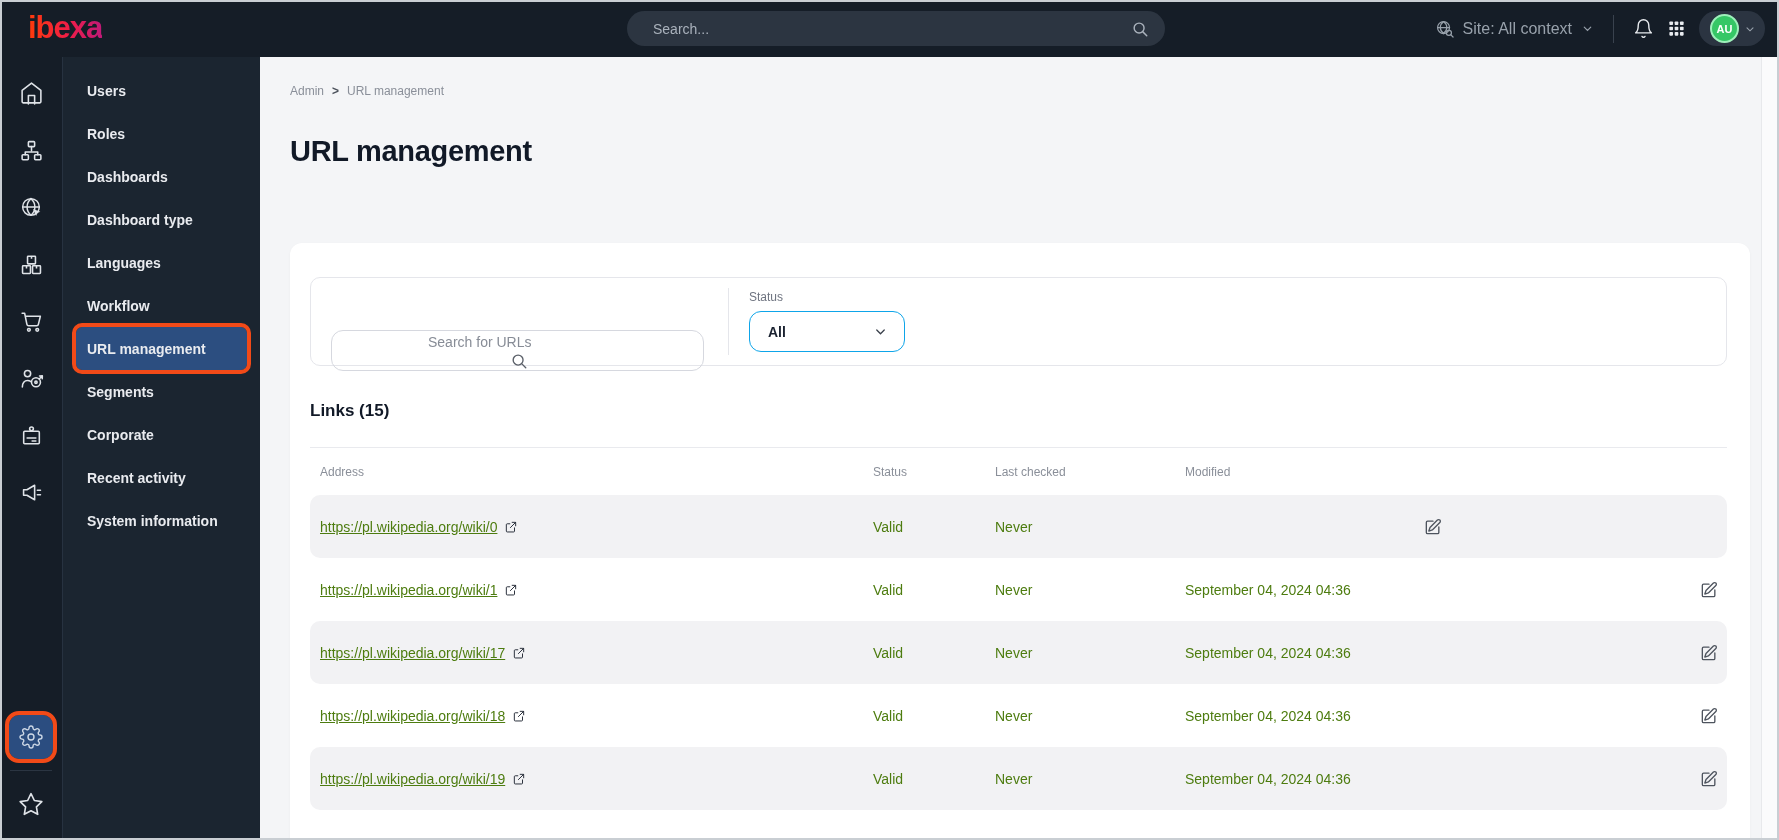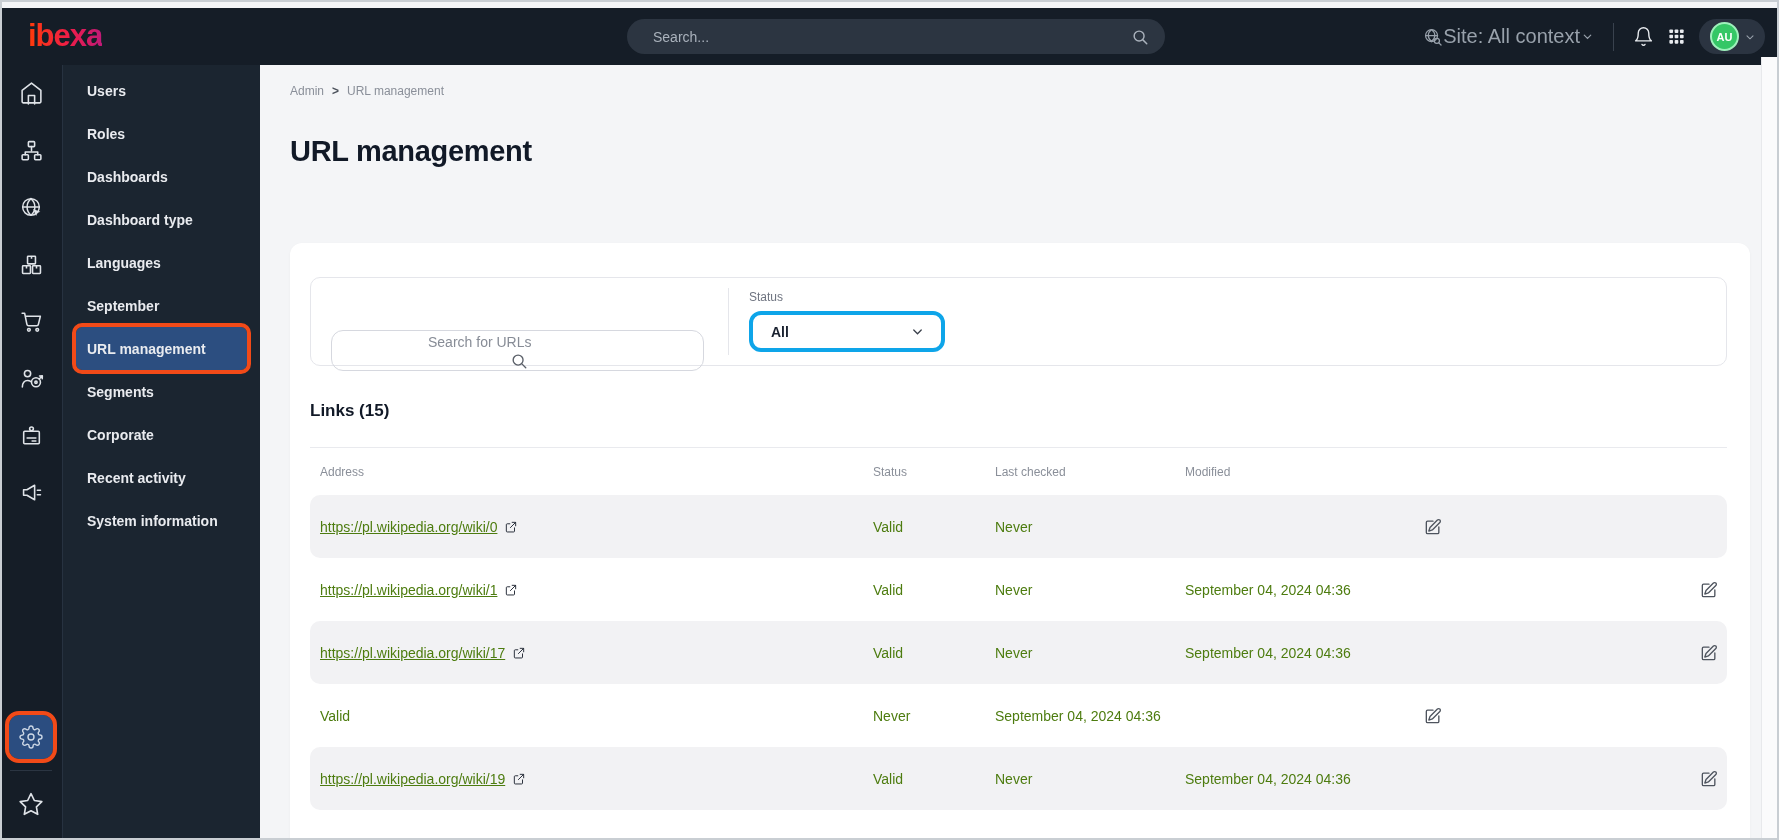--- a/index.html
+++ b/index.html
@@ -1,31 +1,31 @@
 <!DOCTYPE html>
 <html><head>
 <meta charset="utf-8">
 <style>
   * { margin:0; padding:0; box-sizing:border-box; }
   html,body { width:1779px; height:840px; overflow:hidden; font-family:"Liberation Sans", sans-serif; background:#fff; }
   .stage { position:relative; width:1779px; height:840px; background:#f4f5f7; }
   .frame-border { position:absolute; inset:0; border:2px solid #c9ced3; z-index:60; pointer-events:none; }
 
   
-  .topbar { position:absolute; left:0; top:8px; right:0; height:57px; background:#151d27; z-index:20; }
+  .topbar { position:absolute; left:0; top:0; right:0; height:57px; background:#151d27; z-index:20; }
   .logo { position:absolute; left:28px; top:10px; font-size:31px; font-weight:800; letter-spacing:-1px;
           background:linear-gradient(90deg,#ff3b0a 0%,#ef1d48 55%,#c01a78 100%);
           -webkit-background-clip:text; background-clip:text; color:transparent; cursor:pointer; }
   .top-search { position:absolute; left:627px; top:11px; width:538px; height:35px; background:#2c3541;
                 border-radius:18px; display:flex; align-items:center; padding:0 16px 0 26px; }
   .top-search input { flex:1; background:transparent; border:none; outline:none; color:#f97316; font-size:14px; font-family:inherit; }
   .top-search input::placeholder { color:#aab2bc; }
   .top-search .icon { color:#aab2bc; }
   .top-right { position:absolute; right:14px; top:0; height:57px; display:flex; align-items:center; gap:13px; color:#98a1ab; }
-  .site-ctx { display:flex; align-items:center; gap:1px; font-size:20px; cursor:pointer; }
+  .site-ctx { display:flex; align-items:center; gap:9px; font-size:16px; cursor:pointer; }
   .v-divider { width:1px; height:28px; background:#39424e; margin:0 6px; }
   .icon-btn { display:flex; align-items:center; justify-content:center; cursor:pointer; color:#e8ebef; }
   .user-pill { display:flex; align-items:center; gap:5px; background:#2b3441; border-radius:18px; padding:3px 9px 3px 3px; cursor:pointer; }
   .avatar { width:29px; height:29px; border-radius:50%; background:#35c766; border:2px solid #9ef0bb; color:#ffffff;
             font-size:11px; font-weight:700; display:flex; align-items:center; justify-content:center;margin-left:8px; }
 
   
   .rail { position:absolute; left:0; top:57px; bottom:0; width:62px; background:#151d27; z-index:15; }
   .rail-icons { display:flex; flex-direction:column; align-items:center; padding-top:8px; }
   .rail-btn { width:62px; height:57px; display:flex; align-items:center; justify-content:center; color:#dfe3e8; cursor:pointer; }
@@ -58,21 +58,21 @@
 
   .filter-bar { position:absolute; left:20px; right:23px; top:34px; height:89px; border:1px solid #e5e6eb; border-radius:10px; background:#fff; }
   .search-field { position:absolute; left:20px; top:52px; width:373px; height:41px; border:1px solid #d6d8df; border-radius:12px;
                   display:flex; align-items:center; padding:0 14px 0 16px;flex-direction:column; }
   .search-field input { flex:1; border:none; outline:none; font-size:14px; color:#1a2230; font-family:inherit; }
   .search-field input::placeholder { color:#878c96; }
   .search-field .icon { color:#5a5f68; }
   .filter-divider { position:absolute; left:417px; top:10px; bottom:10px; width:1px; background:#e5e6eb; }
   .status-group { position:absolute; left:438px; top:12px; }
   .status-label { font-size:12px; color:#6f7480; }
-  .status-select { margin-top:7px; width:196px; height:41px; border:4px solid #0ea5e9; border-radius:12px; background:#fff;
+  .status-select { margin-top:7px; width:156px; height:41px; border:1px solid #0ea5e9; border-radius:12px; background:#fff;
                    display:flex; align-items:center; justify-content:space-between; padding:0 16px 0 18px; cursor:pointer; }
   .status-select .val { font-size:14px; font-weight:600; color:#1a2230; }
   .status-select .icon { color:#3a404b; }
 
   .links-heading { position:absolute; left:20px; top:158px; font-size:17px; font-weight:700; color:#111927; }
   .table-top-divider { position:absolute; left:20px; right:23px; top:204px; height:1px; background:#e9eaee; }
 
   .grid-cols { display:grid; grid-template-columns:553px 122px 190px 505px 47px; align-items:center; }
   .table-header { position:absolute; left:20px; right:23px; top:213px; height:32px; font-size:12px; color:#8a8f99; }
   .table-header > div { padding-left:10px; }
@@ -251,21 +251,21 @@
 
       <div class="menu-item">
         <span>Dashboard type</span>
       </div>
 
       <div class="menu-item">
         <span>Languages</span>
       </div>
 
       <div class="menu-item">
-        <span>September</span>
+        <span>Workflow</span>
       </div>
 
       <div class="menu-item active">
         <span>URL management</span>
       </div>
 
       <div class="menu-item">
         <span>Segments</span>
       </div>
 
@@ -397,20 +397,30 @@
               <span class="edit-btn">
                 <svg width="20" height="20" viewBox="0 0 24 24" fill="none" stroke="currentColor" stroke-width="1.6" stroke-linecap="round" stroke-linejoin="round">
                   <path d="M12 5H5.5A1.5 1.5 0 0 0 4 6.5v12A1.5 1.5 0 0 0 5.5 20h12a1.5 1.5 0 0 0 1.5-1.5V12"></path>
                   <path d="M17.3 3.7a2 2 0 0 1 2.9 2.9L11.2 15.5 7 16.9l1.4-4.2z"></path>
                 </svg>
               </span>
             </div>
           </div>
 
           <div class="link-row grid-cols">
+            <div class="addr">
+              <span class="url">https://pl.wikipedia.org/wiki/18</span>
+              <span class="icon">
+                <svg width="14" height="14" viewBox="0 0 24 24" fill="none" stroke="currentColor" stroke-width="1.7" stroke-linecap="round" stroke-linejoin="round">
+                  <path d="M14 4h6v6"></path>
+                  <path d="M20 4l-9 9"></path>
+                  <path d="M18 13.5V19a1.5 1.5 0 0 1-1.5 1.5h-11A1.5 1.5 0 0 1 4 19V8a1.5 1.5 0 0 1 1.5-1.5H10"></path>
+                </svg>
+              </span>
+            </div>
             <div>Valid</div>
             <div>Never</div>
             <div>September 04, 2024 04:36</div>
             <div class="edit-cell">
               <span class="edit-btn">
                 <svg width="20" height="20" viewBox="0 0 24 24" fill="none" stroke="currentColor" stroke-width="1.6" stroke-linecap="round" stroke-linejoin="round">
                   <path d="M12 5H5.5A1.5 1.5 0 0 0 4 6.5v12A1.5 1.5 0 0 0 5.5 20h12a1.5 1.5 0 0 0 1.5-1.5V12"></path>
                   <path d="M17.3 3.7a2 2 0 0 1 2.9 2.9L11.2 15.5 7 16.9l1.4-4.2z"></path>
                 </svg>
               </span>

